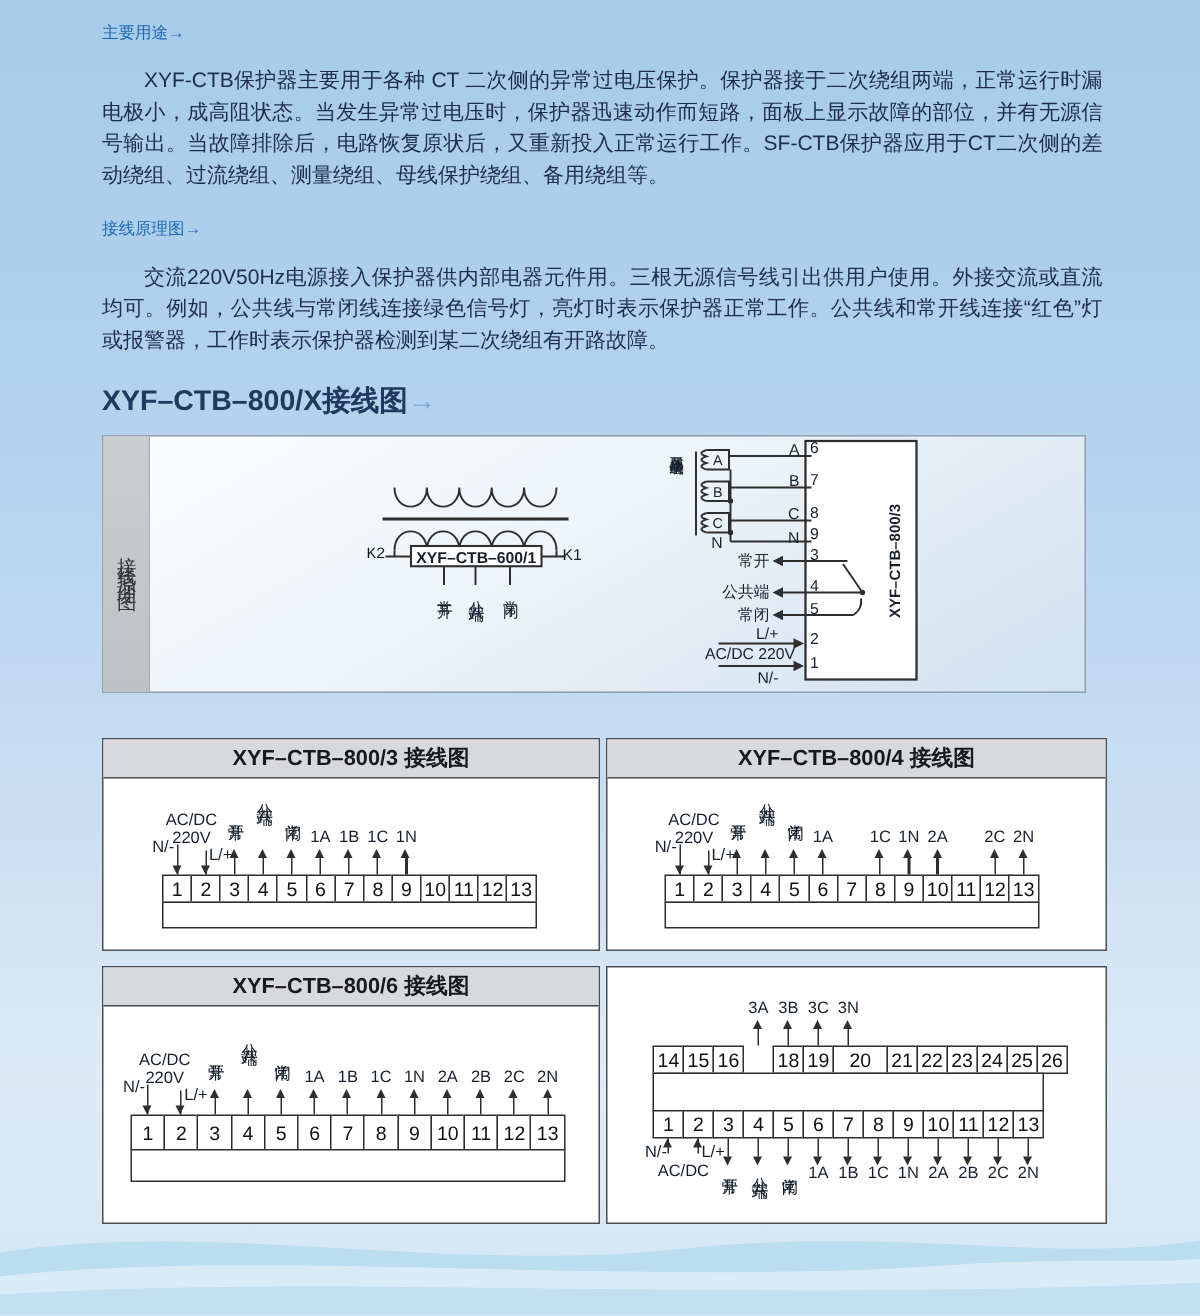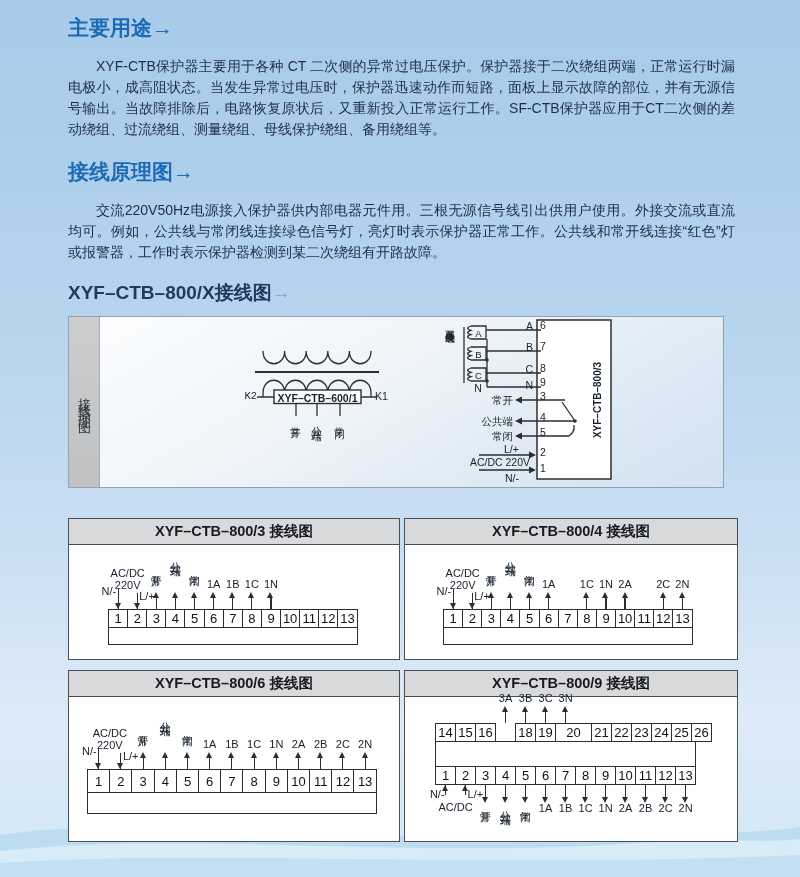--- a/index.html
+++ b/index.html
@@ -4,21 +4,21 @@
 <style>
   html,body{margin:0;padding:0;}
   body{
     width:800px;height:877px;position:relative;overflow:hidden;
     font-family:"Liberation Sans","DejaVu Sans",sans-serif;
     background:linear-gradient(180deg,#a7cbe9 0%,#aecfeb 20%,#bcd7f0 45%,#cde0f3 65%,#ddebf7 82%,#d2e7f5 100%);
   }
   .waves{position:absolute;left:0;bottom:0;width:800px;height:80px;z-index:0;}
   .page{position:relative;z-index:1;padding:14px 65px 0 68px;}
 
-  h2.sec{font-size:21px;font-weight:bold;color:#1d6ab4;margin:0 0 9px 0;}
+  h2.sec{font-size:11px;font-weight:normal;color:#1d6ab4;margin:0 0 9px 0;}
   h2.sec2{margin-top:18px;}
   p.body{font-size:14px;line-height:21px;color:#1e2c4e;margin:14px 0 5px 0;text-indent:2em;text-align:justify;width:667px;}
   h2.dark{font-size:19px;font-weight:bold;color:#21395f;margin:17px 0 10px 0;}
   h2.dark .arr{color:#7ba3d4;}
 
   
   .main-box{position:relative;width:654px;height:170px;border:1.5px solid #97a1ac;
     background:linear-gradient(150deg,#fcfdfe 0%,#eef4f9 45%,#dde9f4 75%,#d2e2f0 100%);}
   .side-bar{position:absolute;left:0;top:0;width:30px;height:100%;
     background:linear-gradient(180deg,#cccdce,#bfc1c3);border-right:1px solid #a7abb0;
@@ -301,21 +301,20 @@
         <div class="tri-up" style="left: 248.2px; top: 81px;"></div>
         <div class="plab" style="left: 238.7px; top: 67px; width: 26px; text-align: center;">2B</div>
         <div class="wline" style="left: 273.3px; top: 86px; width: 1.2px; height: 12px;"></div>
         <div class="tri-up" style="left: 270.4px; top: 81px;"></div>
         <div class="plab" style="left: 260.9px; top: 67px; width: 26px; text-align: center;">2C</div>
         <div class="wline" style="left: 295.5px; top: 86px; width: 1.2px; height: 12px;"></div>
         <div class="tri-up" style="left: 292.6px; top: 81px;"></div>
         <div class="plab" style="left: 283.1px; top: 67px; width: 26px; text-align: center;">2N</div>
       </div>
     <div class="panel" style="height:170px;">
-      <div class="ptitle">XYF–CTB–800/9 接线图</div>
     <div class="tstrip" style="left: 30px; top: 52px;">
           <div class="tcell" style="width: 21.2px; height: 19px;">14</div>
           <div class="tcell" style="width: 21.2px; height: 19px;">15</div>
           <div class="tcell" style="width: 21.2px; height: 19px;">16</div>
           <div class="tcell" style="width: 21.2px; height: 19px; margin-top: 20px;">17</div>
           <div class="tcell" style="width: 21.2px; height: 19px;">18</div>
           <div class="tcell" style="width: 21.2px; height: 19px;">19</div>
           <div class="tcell" style="width: 37px; height: 19px;">20</div>
           <div class="tcell" style="width: 21.2px; height: 19px;">21</div>
           <div class="tcell" style="width: 21.2px; height: 19px;">22</div>

